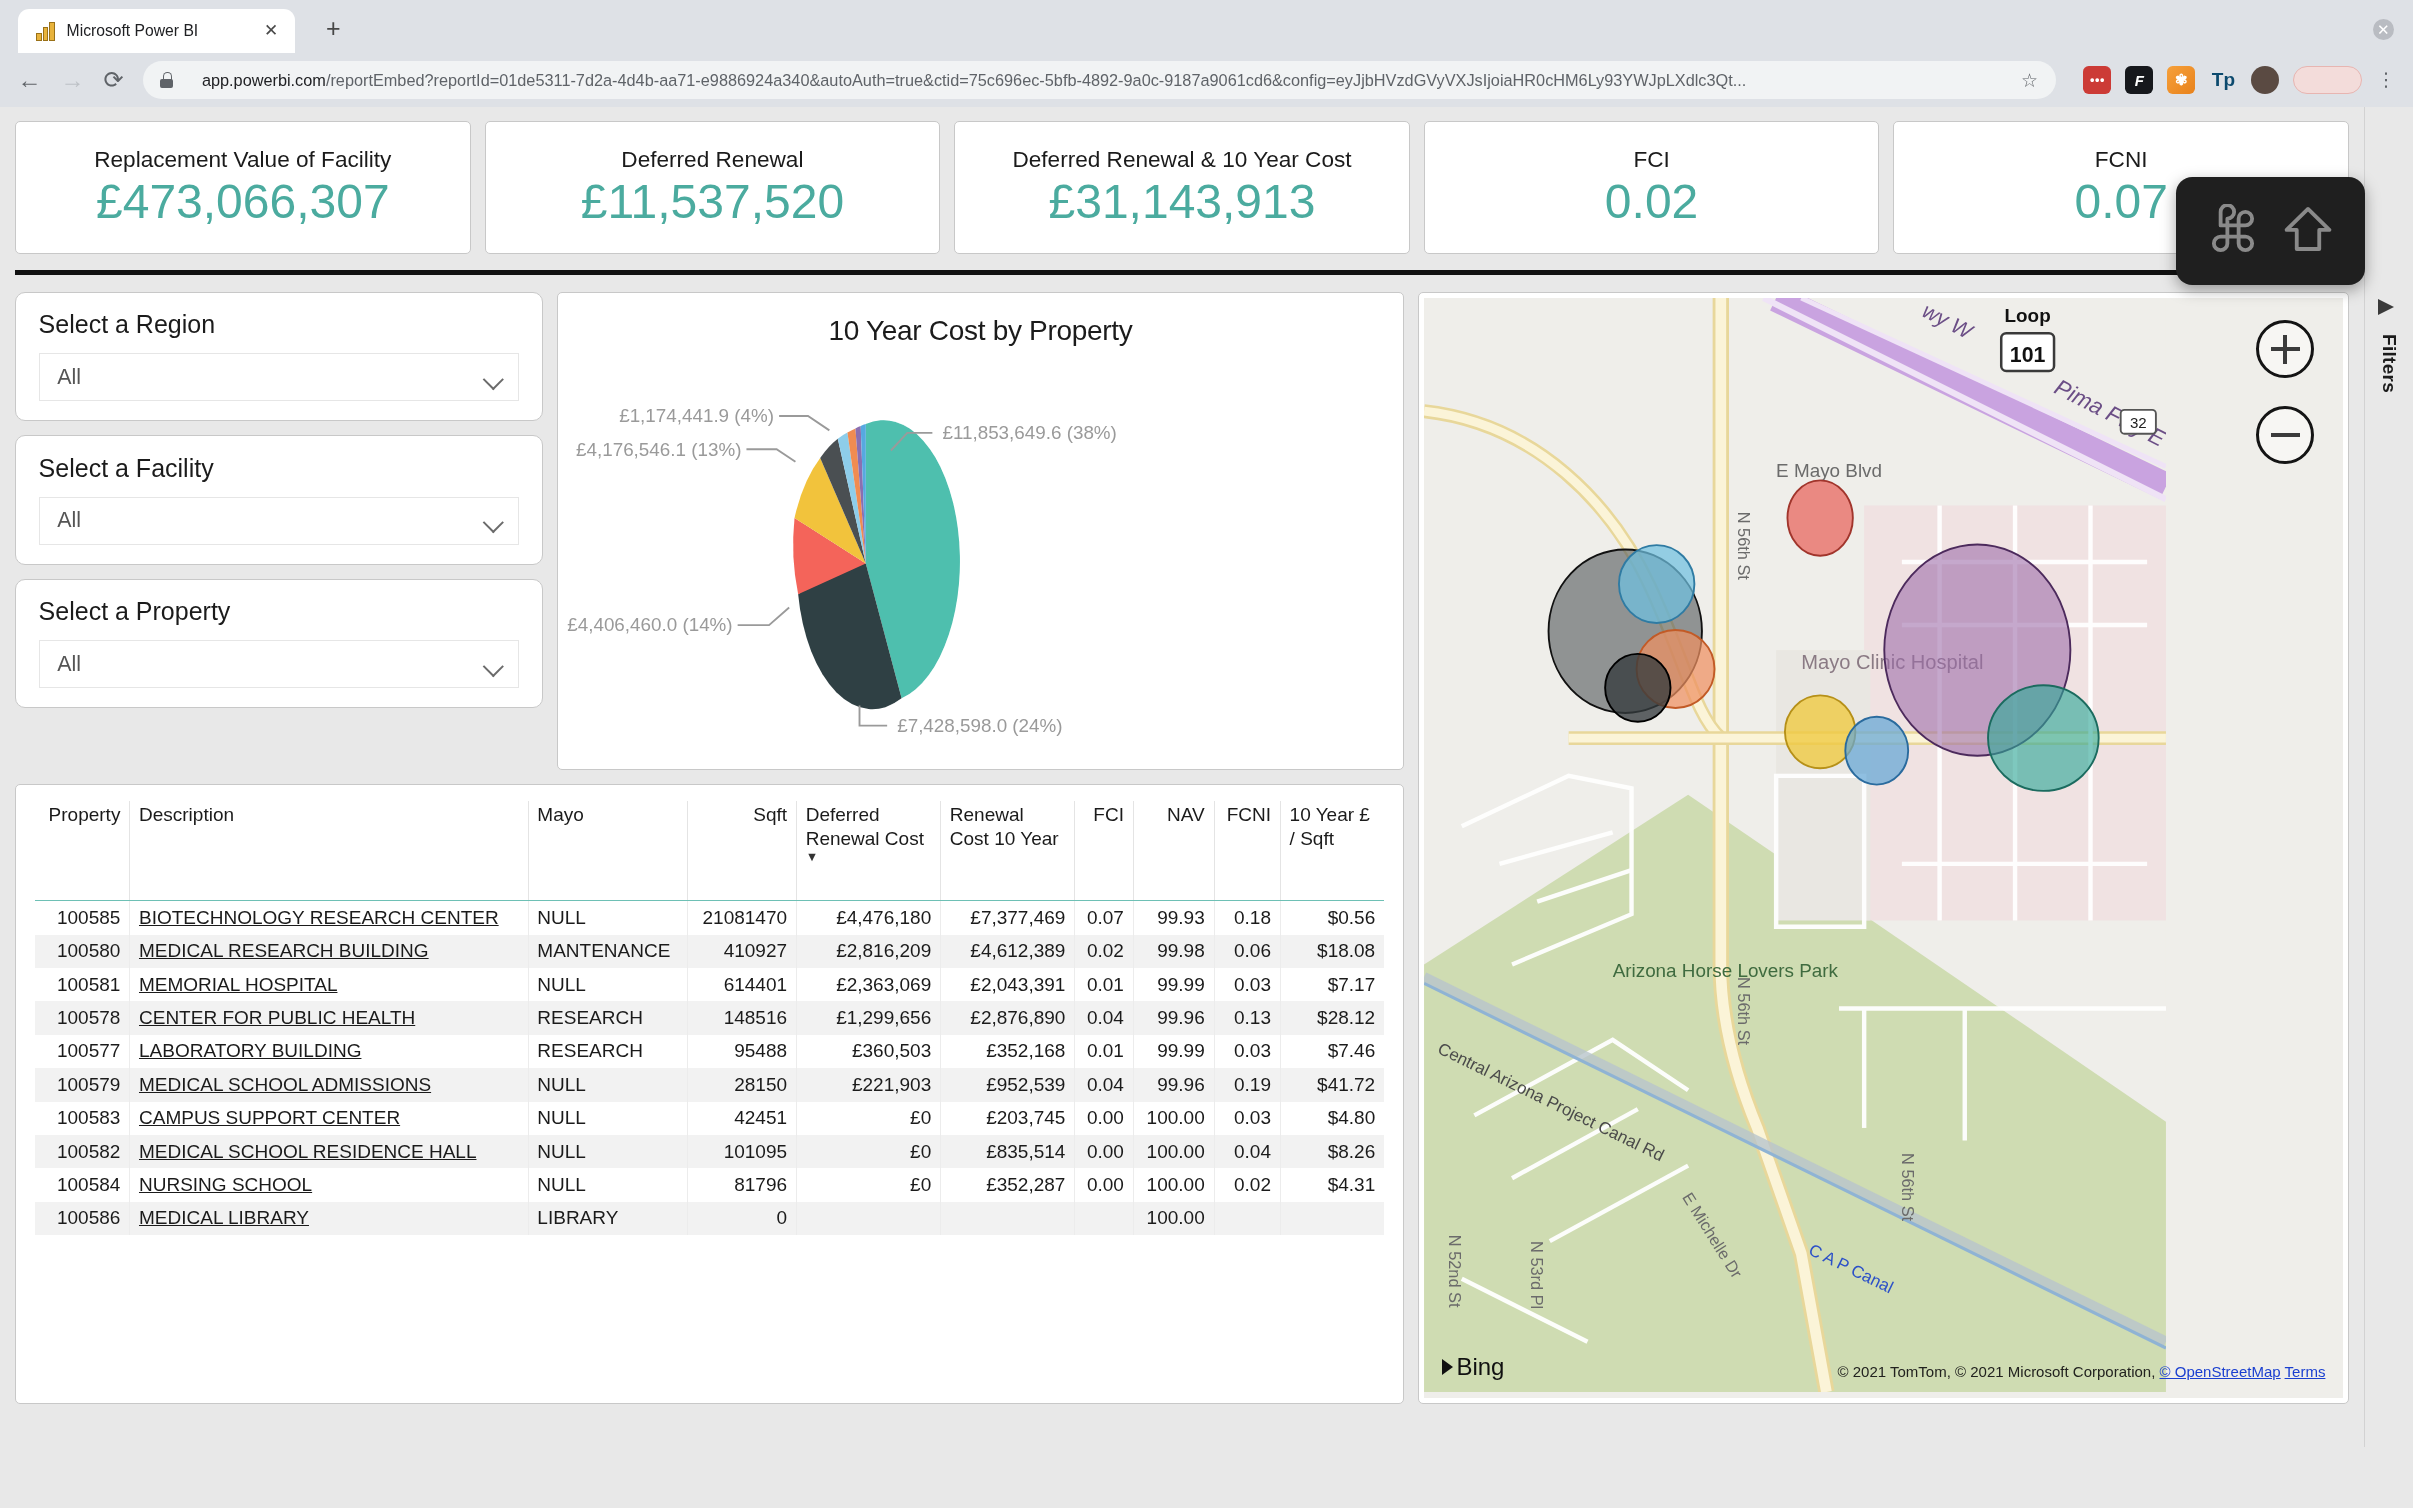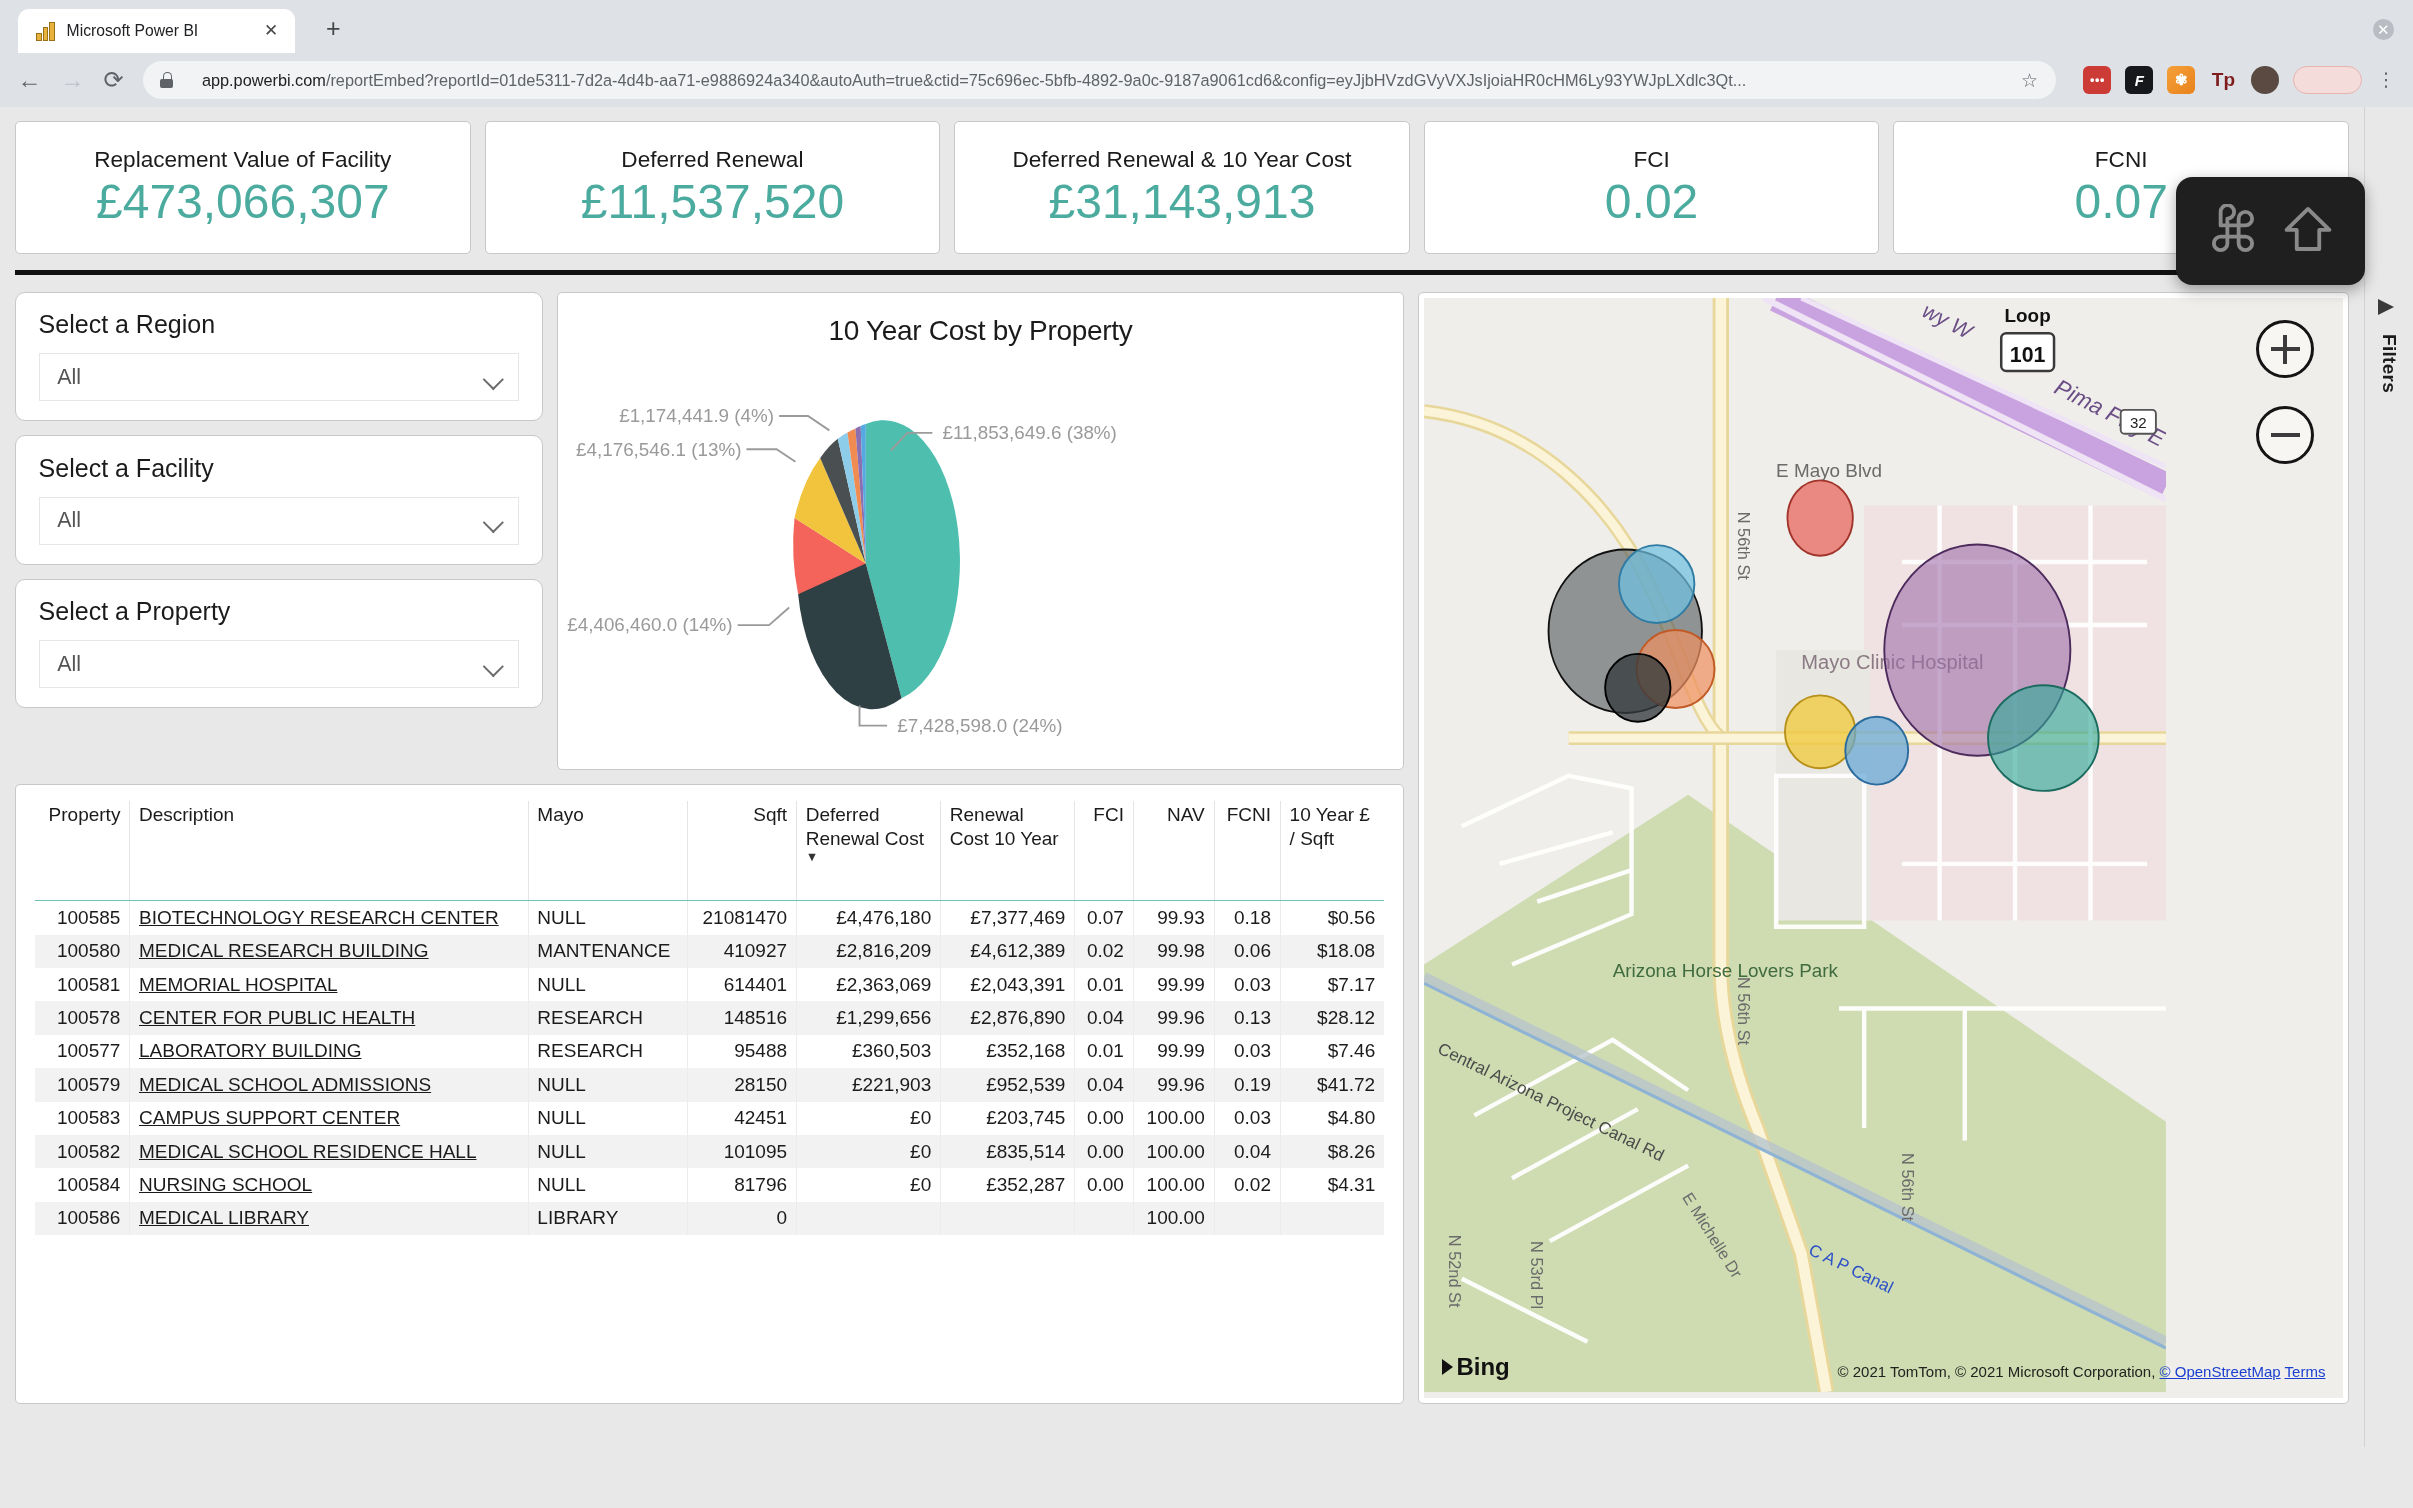--- a/index.html
+++ b/index.html
@@ -52,21 +52,21 @@
   .star { font-size: 19px; color: #5f6368; cursor: pointer; }
   .ext-icons { display: flex; align-items: center; gap: 14px; }
   .ext {
     width: 28px; height: 28px; border-radius: 5.7px;
     display: flex; align-items: center; justify-content: center;
     font-size: 15px; font-weight: bold; color: #fff;
   }
   .ext.e1 { background: #cc3b36; letter-spacing: 0.6px; font-size: 12.6px; }
   .ext.e2 { background: #16181c; font-style: italic; }
   .ext.e3 { background: linear-gradient(135deg,#f6a03a,#e8821c); }
-  .ext.e4 { background: transparent; color: #7f1d1d; font-size: 19px; }
+  .ext.e4 { background: transparent; color: #0c4a6e; font-size: 19px; }
   .ext.e5 { background: #5a4a42; border-radius: 50%; }
   .ext.e6 { background: #f3dcda; color: #d33; border: 1.3px solid #e7b5b1; border-radius: 14px; width: 69px; font-size: 11.3px; }
   .kebab { color: #5f6368; font-size: 19px; line-height: 6.3px; letter-spacing: 0; cursor: pointer; }
 
   
   .pbi {
     position: relative; width: 2413px; height: 1402px;
     background: #e8e8e8; padding: 14px 15px 0 15px;
   }
 
@@ -157,21 +157,21 @@
     background: #f7f6f3; border: 3.1px solid #141414;
     display: flex; align-items: center; justify-content: center; cursor: pointer;
     position: relative;
   }
   .zoom-btn .bar { position: absolute; background: #3b3b3b; }
   .zoom-btn .bar.h { width: 29px; height: 4.4px; }
   .zoom-btn .bar.v { width: 4.4px; height: 29px; }
   .bing-logo {
     position: absolute; left: 17.6px; bottom: 16.3px;
     display: flex; align-items: center; gap: 3.8px;
-    font-size: 24px; color: #111; font-weight: 700;
+    font-size: 24px; color: #111; font-weight: 400;
   }
   .bing-mark {
     width: 0; height: 0; border-left: 11.3px solid #111;
     border-top: 8.8px solid transparent; border-bottom: 8.8px solid transparent;
   }
   .map-attrib {
     position: absolute; right: 17.6px; bottom: 17.6px;
     font-size: 15px; color: #22221f;
   }
   .map-attrib a { color: #1a3fd0; text-decoration: underline; }

